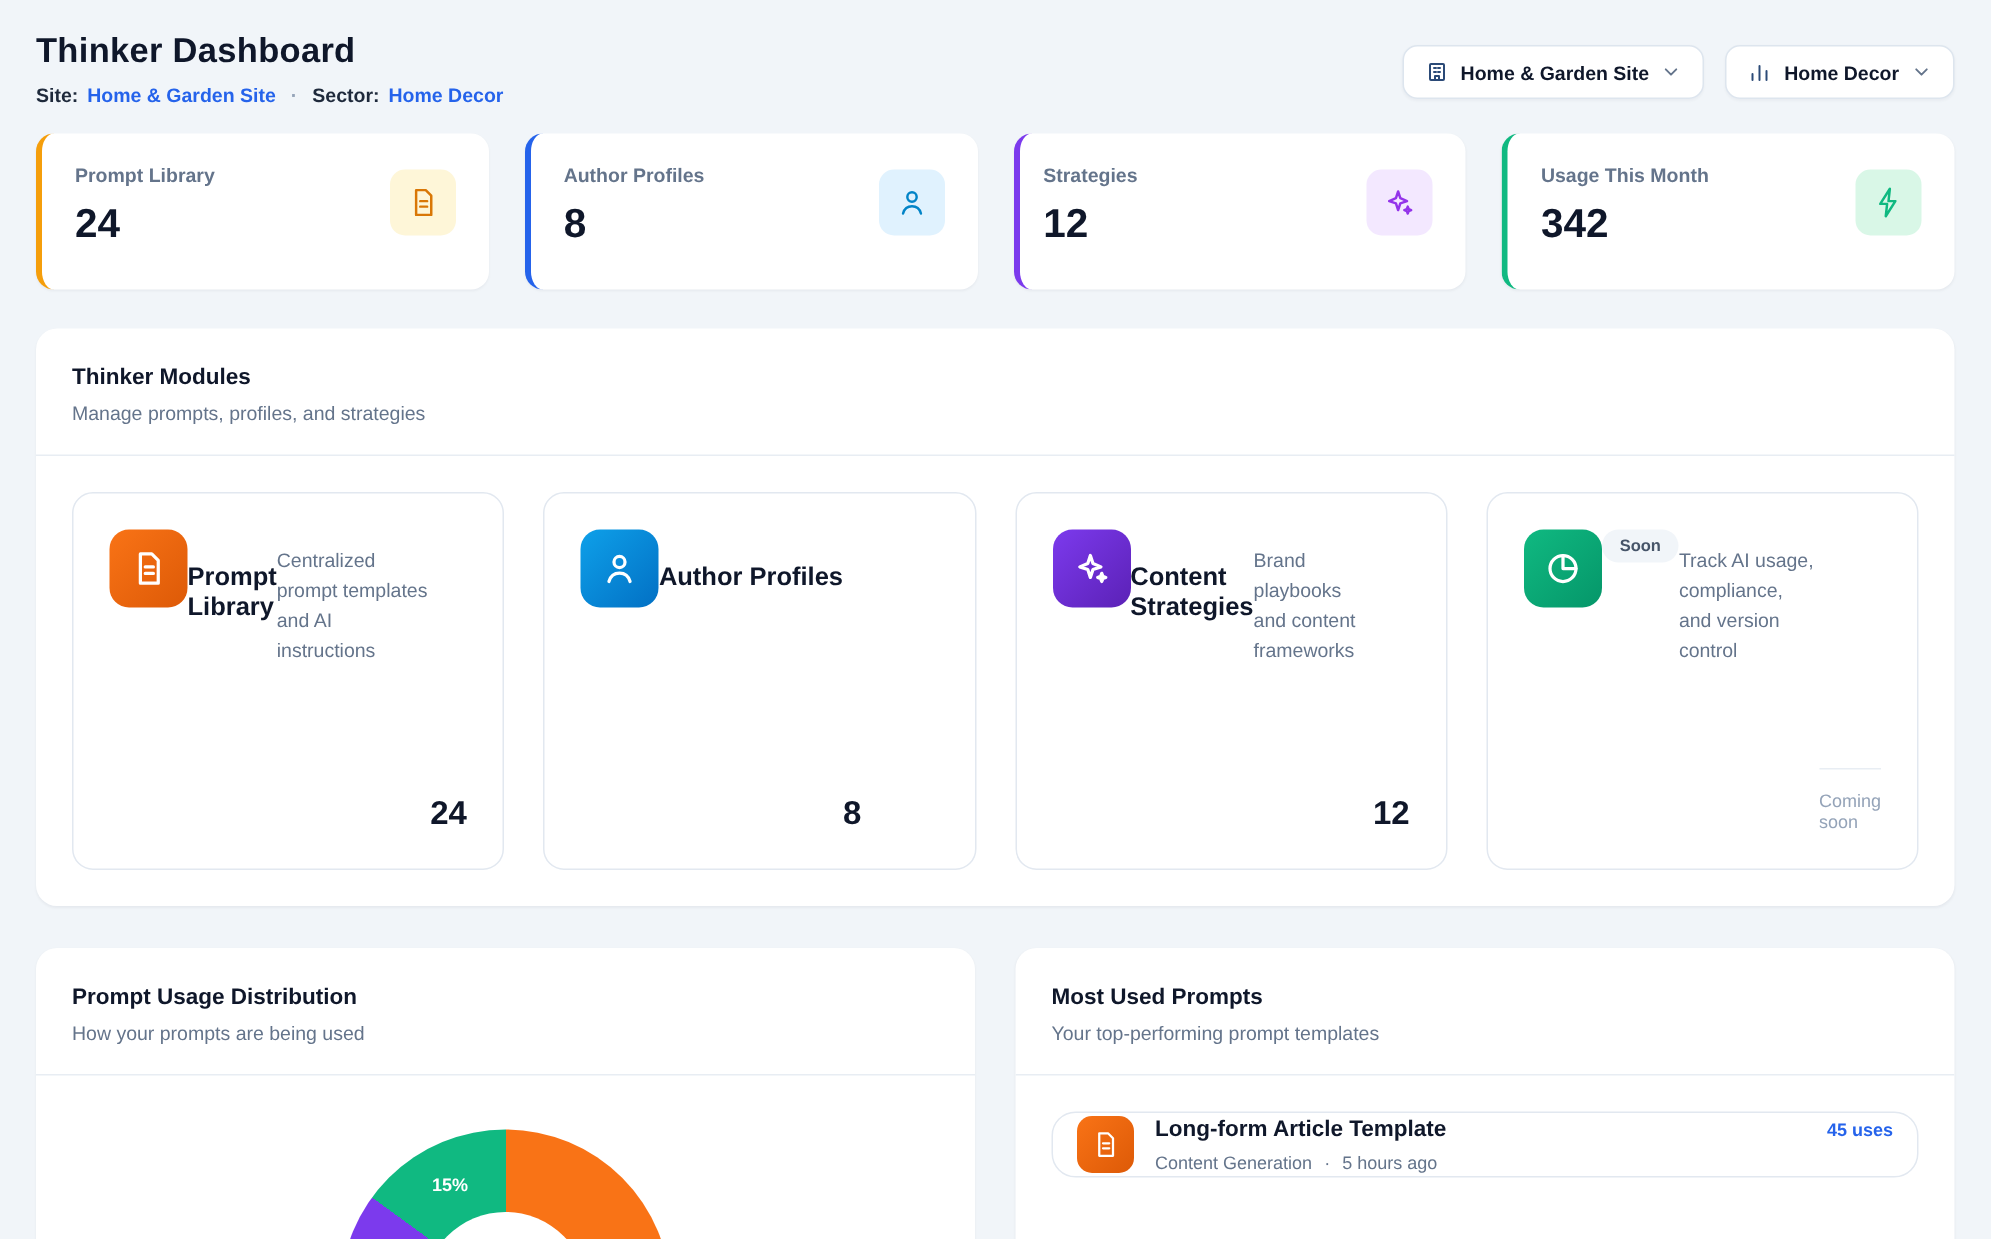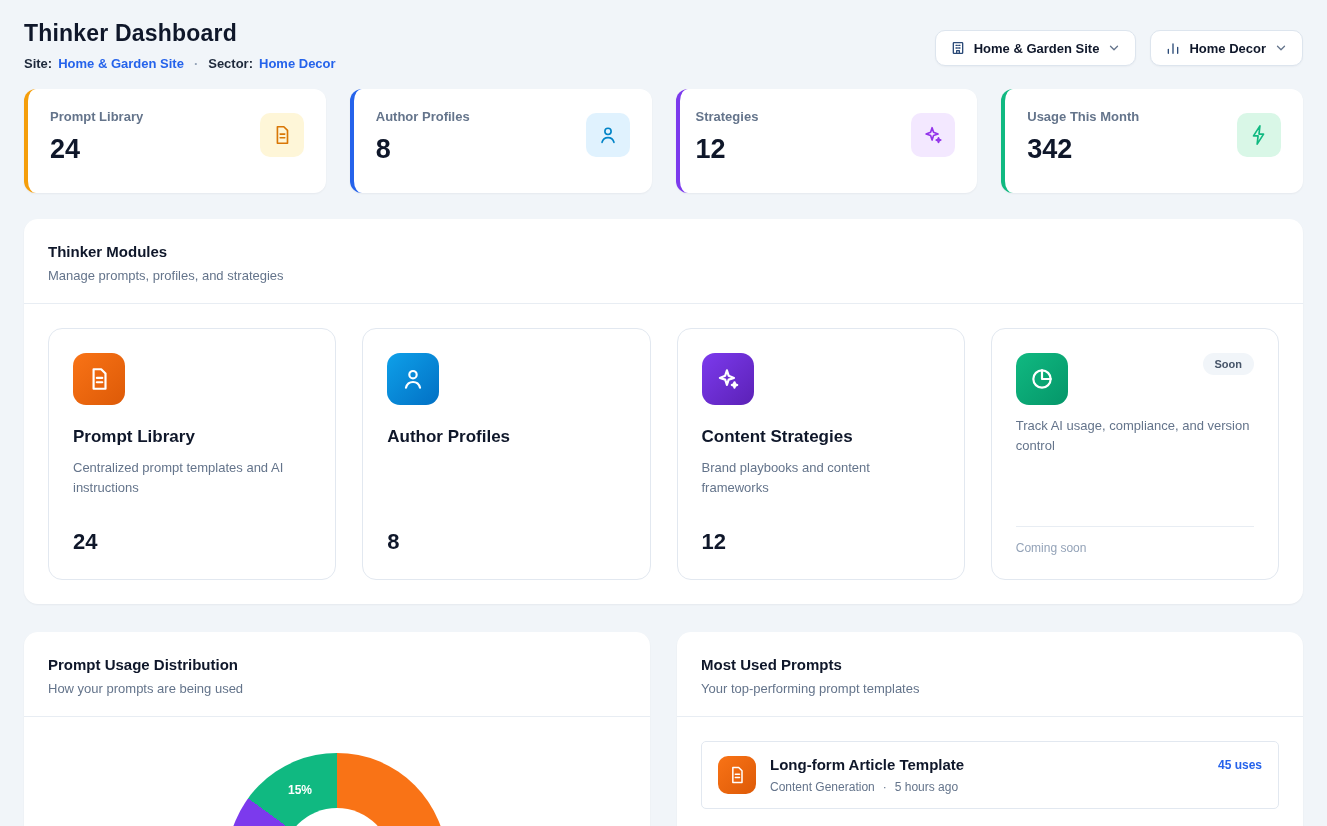--- a/index.html
+++ b/index.html
@@ -58,21 +58,21 @@
     background: #fff; border-radius: 14px; margin-top: 26px;
     box-shadow: 0 1px 2px rgba(15,23,42,.05);
   }
   .panel-head { padding: 24px 24px 20px; }
   .panel-title { font-size: 15px; font-weight: 700; color: #0f172a; }
   .panel-sub { font-size: 13px; color: #64748b; margin-top: 8px; }
   .divider { border-top: 1px solid #e8edf3; }
   .modules-grid { display: grid; grid-template-columns: repeat(4, 1fr); gap: 26px; padding: 24px; }
   .module-card {
     border: 1px solid #e2e8f0; border-radius: 14px; padding: 24px;
-    min-height: 252px; display: flex; flex-direction: column; cursor: pointer;
+    min-height: 252px; display: flex; flex-direction: row; cursor: pointer;
     background: #fff;
   }
   .module-top { display: flex; justify-content: space-between; align-items: flex-start; }
   .module-icon {
     width: 52px; height: 52px; border-radius: 13px;
     display: flex; align-items: center; justify-content: center;
   }
   .module-icon svg { fill: none; stroke: #fff; stroke-width: 2; stroke-linecap: round; stroke-linejoin: round; }
   .mi-orange { background: linear-gradient(135deg, #f97316, #dd5a07); }
   .mi-blue   { background: linear-gradient(135deg, #0ea0e9, #0270c4); }
@@ -101,21 +101,21 @@
     position: absolute; left: 55px; top: 55px; width: 110px; height: 110px;
     border-radius: 50%; background: #fff;
   }
   .donut-label {
     position: absolute; left: 73px; top: 37px; transform: translate(-50%, -50%);
     color: #fff; font-size: 12px; font-weight: 700;
   }
 
   .prompt-list { padding: 24px; }
   .prompt-item {
-    border: 1px solid #e2e8f0; border-radius: 5px; padding: 14px 16px;
+    border: 1px solid #e2e8f0; border-radius: 16px; padding: 2px 16px;
     display: flex; align-items: flex-start; gap: 14px; cursor: pointer; background: #fff;
   }
   .prompt-item-icon {
     width: 38px; height: 38px; border-radius: 10px; flex: 0 0 auto;
     background: linear-gradient(135deg, #f97316, #dd5a07);
     display: flex; align-items: center; justify-content: center;
   }
   .prompt-item-icon svg { fill: none; stroke: #fff; stroke-width: 1.8; stroke-linecap: round; stroke-linejoin: round; }
   .prompt-item-title { font-size: 15px; font-weight: 800; color: #0f172a; }
   .prompt-item-meta { font-size: 12px; color: #64748b; margin-top: 7px; display: flex; gap: 8px; align-items: center; }

